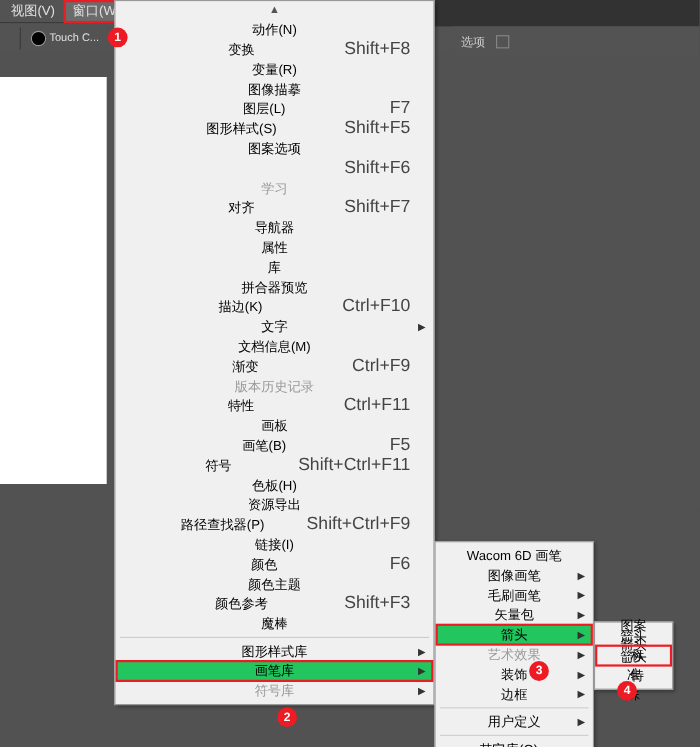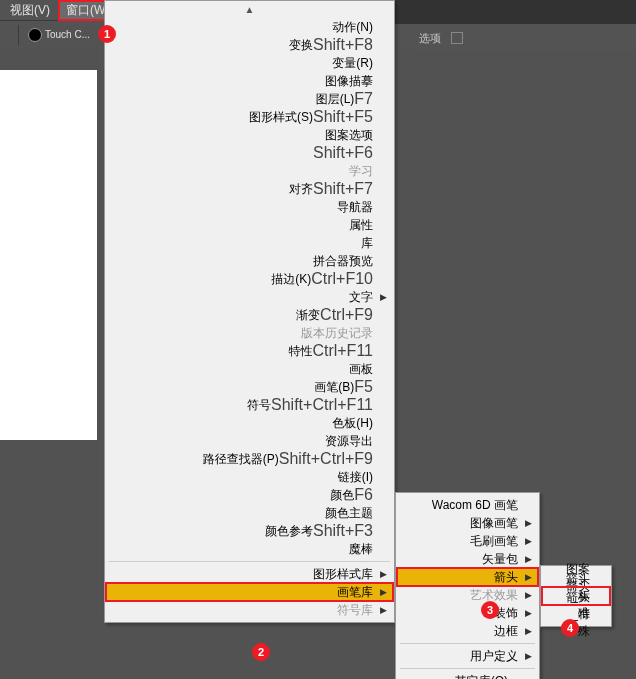--- a/index.html
+++ b/index.html
@@ -16,23 +16,23 @@
 
 .marker { position: absolute; width: 18px; height: 18px; border-radius: 50%; background: #ed1c24; color: #fff; font-size: 11px; font-weight: bold; display: flex; align-items: center; justify-content: center; z-index: 200; }
 .marker.m1 { left: 98px; top: 25px; }
 .marker.m2 { left: 252px; top: 643px; }
 .marker.m3 { left: 481px; top: 601px; }
 .marker.m4 { left: 561px; top: 619px; }
 
 .dropdown { position: absolute; left: 104px; top: 0; width: 291px; background: #f0f0f0; border: 1px solid #999; box-shadow: 2px 2px 3px rgba(0,0,0,0.3); padding: 3px 1px; z-index: 10; }
 .menu-row { display: flex; align-items: center; height: 18px; padding: 0 20px 0 20px; cursor: default; position: relative; color: #000; }
 .menu-row.disabled { color: #999; }
-.menu-row.highlight { background: #eab308; }
+.menu-row.highlight { background: #22c55e; }
 .menu-row.boxed { outline: 2px solid #ed1c24; outline-offset: -1px; }
-.menu-label { flex: 1; text-align: right; }
+.menu-label { flex: 1; text-align: center; }
 .menu-shortcut { color: #444; font-size: 16px; margin-left: auto; }
 .menu-arrow { position: absolute; right: 6px; font-size: 9px; color: #333; }
 .menu-sep { height: 1px; background: #ccc; margin: 3px 3px; }
 .menu-up-arrow { text-align: center; font-size: 10px; height: 14px; color: #555; }
 
 .submenu { position: absolute; background: #f0f0f0; border: 1px solid #999; box-shadow: 2px 2px 3px rgba(0,0,0,0.3); padding: 3px 1px; z-index: 20; }
 .sub1 { left: 395px; top: 492px; width: 145px; }
 .sub2 { left: 540px; top: 565px; width: 72px; }
 .canvas-area { position: absolute; left: 0; top: 70px; width: 97px; height: 370px; background: #fff; }
 
@@ -118,20 +118,23 @@
     </div>
   <div class="menu-row">
       <span class="menu-label">描边(K)</span>
       <span class="menu-shortcut">Ctrl+F10</span>
     </div>
   <div class="menu-row">
       <span class="menu-label">文字</span>
       <span class="menu-arrow">▶</span>
     </div>
   <div class="menu-row">
+      <span class="menu-label">文档信息(M)</span>
+    </div>
+  <div class="menu-row">
       <span class="menu-label">渐变</span>
       <span class="menu-shortcut">Ctrl+F9</span>
     </div>
   <div class="menu-row disabled">
       <span class="menu-label">版本历史记录</span>
     </div>
   <div class="menu-row">
       <span class="menu-label">特性</span>
       <span class="menu-shortcut">Ctrl+F11</span>
     </div>

